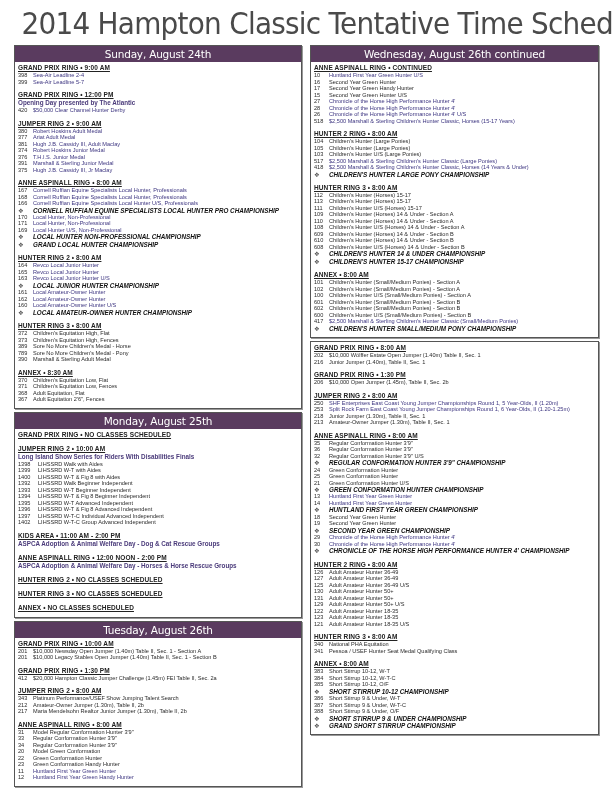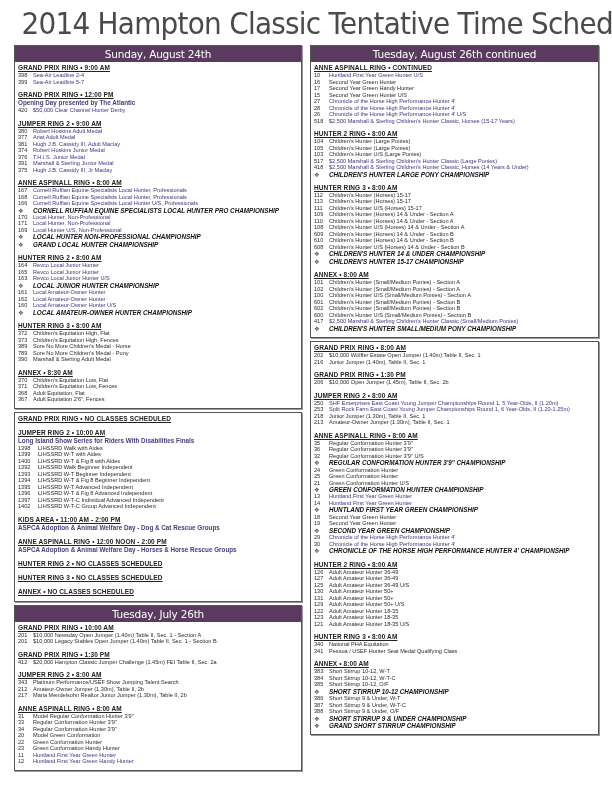--- a/index.html
+++ b/index.html
@@ -191,20 +191,21 @@
             <span class="txt">Adult Equitation, Flat</span>
           </div>
           <div class="row">
             <span class="num">367</span>
             <span class="txt">Adult Equitation 2'6", Fences</span>
           </div>
         </div>
       </div>
     </div>
     <div class="panel">
+      <div class="day-head">Monday, August 25th</div>
       <div class="day-body">
         <div class="ring">
           <div class="ring-title">GRAND PRIX RING • NO CLASSES SCHEDULED</div>
         </div>
         <div class="ring">
           <div class="ring-title">JUMPER RING 2 • 10:00 AM</div>
           <div class="ring-note">Long Island Show Series for Riders With Disabilities Finals</div>
           <div class="row wide">
             <span class="num">1398</span>
             <span class="txt">LIHSSRD Walk with Aides</span>
@@ -259,21 +260,21 @@
         </div>
         <div class="ring">
           <div class="ring-title">HUNTER RING 3 • NO CLASSES SCHEDULED</div>
         </div>
         <div class="ring">
           <div class="ring-title">ANNEX • NO CLASSES SCHEDULED</div>
         </div>
       </div>
     </div>
     <div class="panel">
-      <div class="day-head">Tuesday, July 26th</div>
+      <div class="day-head">Tuesday, August 26th</div>
       <div class="day-body">
         <div class="ring">
           <div class="ring-title">GRAND PRIX RING • 10:00 AM</div>
           <div class="row">
             <span class="num">201</span>
             <span class="txt">$10,000 Newsday Open Jumper (1.40m) Table II, Sec. 1 - Section A</span>
           </div>
           <div class="row">
             <span class="num">201</span>
             <span class="txt">$10,000 Legacy Stables Open Jumper (1.40m) Table II, Sec. 1 - Section B</span>
@@ -334,21 +335,21 @@
           <div class="row hl">
             <span class="num">12</span>
             <span class="txt">Huntland First Year Green Handy Hunter</span>
           </div>
         </div>
       </div>
     </div>
   </div>
 <div class="col" id="col-right" style="left:310px; top:45px; width:289px;">
     <div class="panel">
-      <div class="day-head">Tuesday, August 26th continued</div>
+      <div class="day-head">Wednesday, August 26th continued</div>
       <div class="day-body">
         <div class="ring">
           <div class="ring-title">ANNE ASPINALL RING • CONTINUED</div>
           <div class="row hl">
             <span class="num">10</span>
             <span class="txt">Huntland First Year Green Hunter U/S</span>
           </div>
           <div class="row">
             <span class="num">16</span>
             <span class="txt">Second Year Green Hunter</span>

